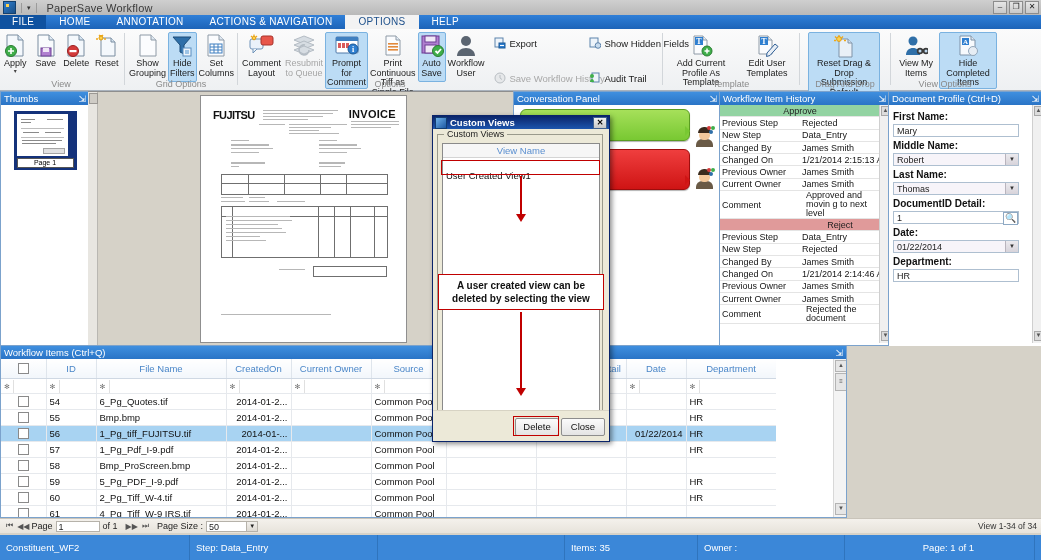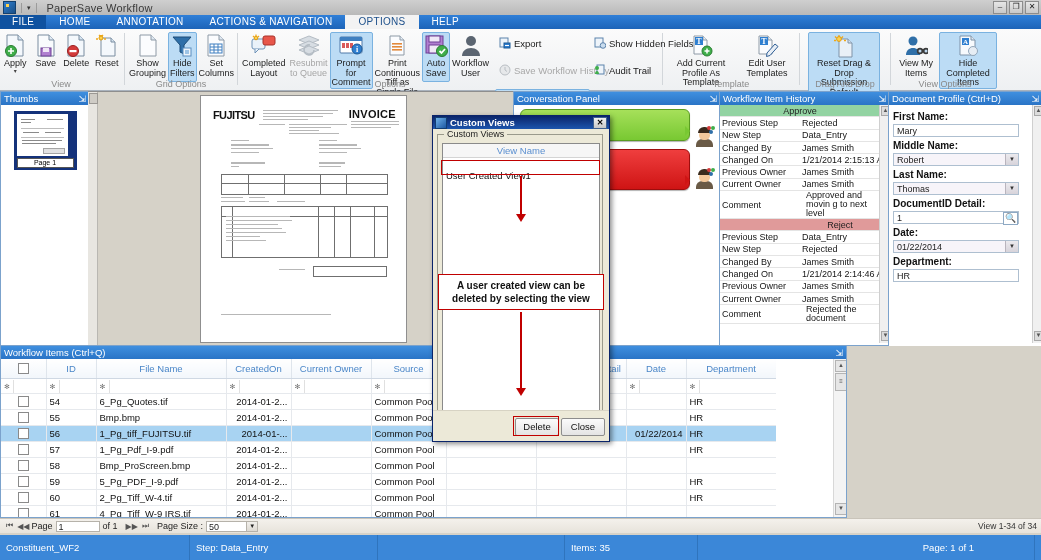--- a/index.html
+++ b/index.html
@@ -62,21 +62,21 @@
   .bigbtn .caret{font-size:6px;line-height:5px;color:#444;}
   .w56{width:56px;}
   .w50{width:50px;}
   .w62{width:62px;}
   .w68{width:68px;}
 
   .smbtn{display:flex;align-items:center;gap:3px;height:15px;padding:0 3px;border:1px solid transparent;border-radius:2px;}
   .smbtn.sel{background:#bcdcf5;border:1px solid #7ab2e0;}
   .smbtn .lb{font-size:9.5px;color:#1a1a1a;white-space:nowrap;}
   .smbtn.dis .lb{color:#a8a8a8;}
-  .smcol{display:flex;flex-direction:column;gap:10px;padding-top:3px;}
+  .smcol{display:flex;flex-direction:column;gap:18px;padding-top:3px;}
 
   
   .panel{position:absolute;background:#fff;border:1px solid #7ba2cc;}
   .panelhdr{
     height:13px;background:linear-gradient(#3f8fdf,#2a74c6);
     display:flex;align-items:center;justify-content:space-between;
     padding:0 3px;color:#fff;font-size:9.5px;
   }
   .pin{font-size:9px;color:#fff;transform:rotate(0deg);}
 
@@ -329,21 +329,21 @@
             <svg width="26" height="24" viewBox="0 0 26 24">
                 <rect x="1" y="5" width="13" height="10" rx="2" fill="#eaf2fa" stroke="#6f93b8"></rect>
                 <path d="M4 15l0 4 4-4" fill="#eaf2fa" stroke="#6f93b8"></path>
                 <rect x="12" y="2" width="12" height="9" rx="2" fill="#e8564a" stroke="#a8322a"></rect>
                 <g stroke="#f0a817" stroke-width="1.2">
                   <path d="M5 2v-1.5M3 3L2 2M7 3l1-1"></path>
                 </g>
                 <circle cx="5" cy="4" r="1.8" fill="#ffd24a" stroke="#e09b10"></circle>
               </svg>
           </div>
-          <div class="lb">Completed Layout</div>
+          <div class="lb">Comment Layout</div>
         </div>
         <div class="bigbtn w50 dis">
           <div class="ic">
             <svg width="26" height="24" viewBox="0 0 26 24">
                 <g fill="#d7dde3" stroke="#b4bcc4">
                   <path d="M3 6l10-4 10 4-10 4z"></path>
                   <path d="M3 11l10-4 10 4-10 4z"></path>
                   <path d="M3 16l10-4 10 4-10 4z"></path>
                 </g>
                 <path d="M18 16a5 5 0 1 1-4-5" fill="none" stroke="#b4bcc4" stroke-width="1.6"></path>
@@ -1044,20 +1044,21 @@
       <span class="ar">▼</span>
     </span>
     <span class="viewcount">View 1-34 of 34</span>
   </div>
 
   <div class="status">
     <div class="scell" style="width:190px;">Constituent_WF2</div>
     <div class="scell" style="width:188px;">Step: Data_Entry</div>
     <div class="scell" style="width:187px;"></div>
     <div class="scell" style="width:133px;">Items: 35</div>
+    <div class="scell" style="width:147px;">Owner :</div>
   </div>
   <div class="scell" style="position:absolute;left:760px;top:535px;width:275px;height:25px;justify-content:flex-end;color:#fff;font-size:9.5px;display:flex;align-items:center;padding-right:60px;box-sizing:border-box;">Page: 1 of 1</div>
 
   <div id="dlg">
     <div class="dlghdr">
       <span class="dlgicon"></span>
       <span>Custom Views</span>
       <span class="dlgclose">✕</span>
     </div>
 

